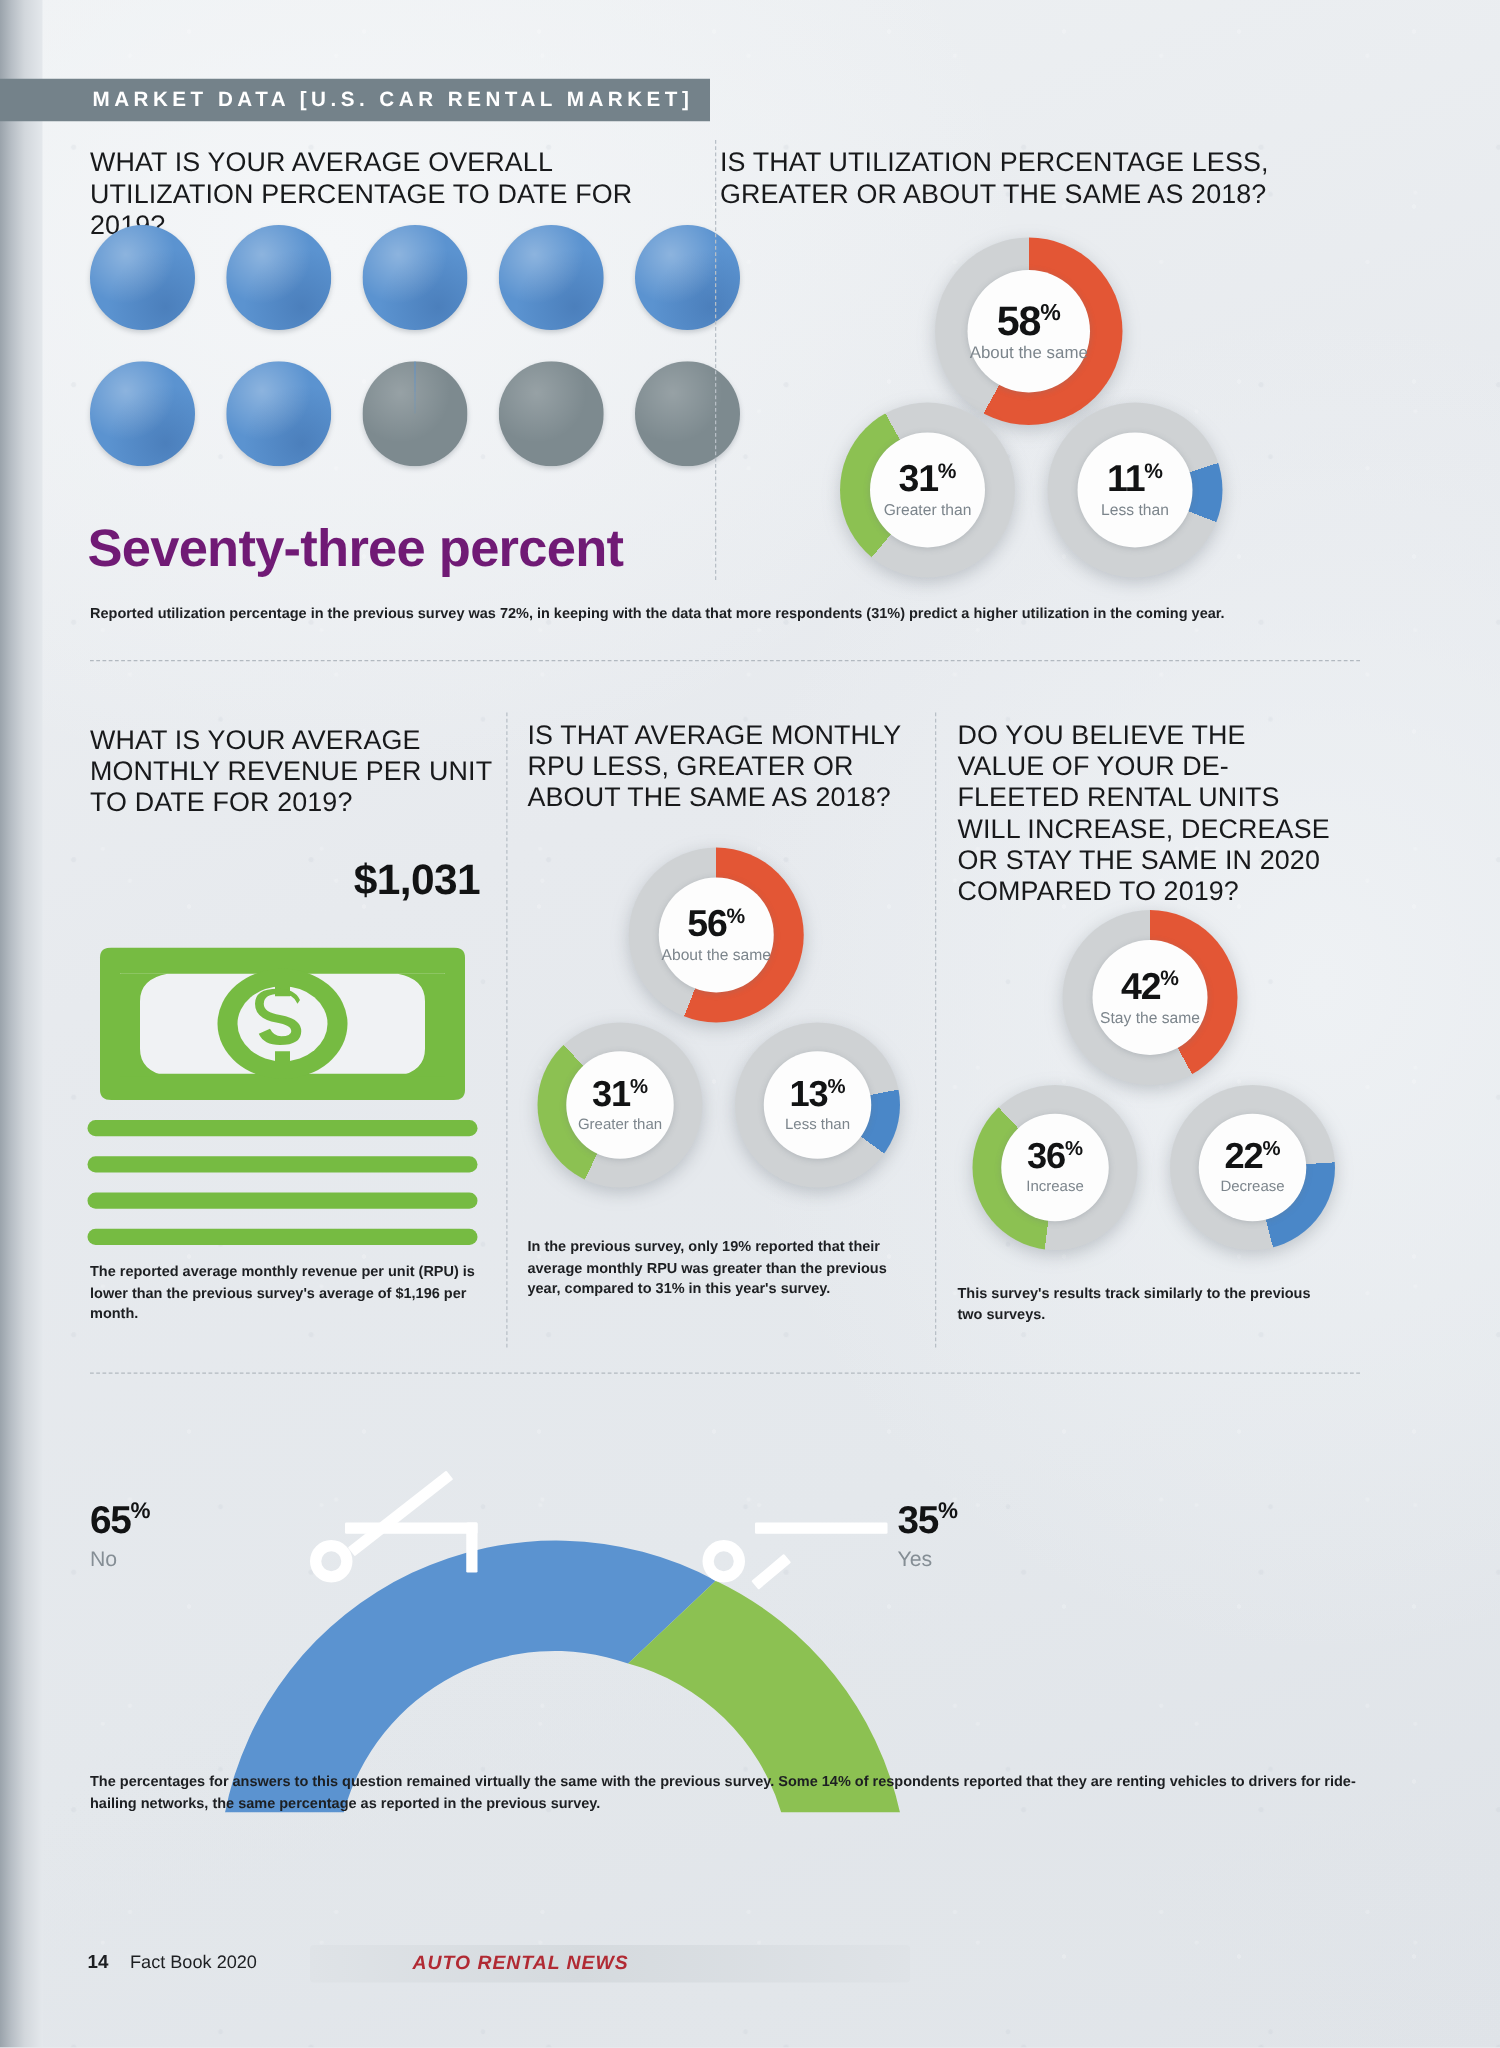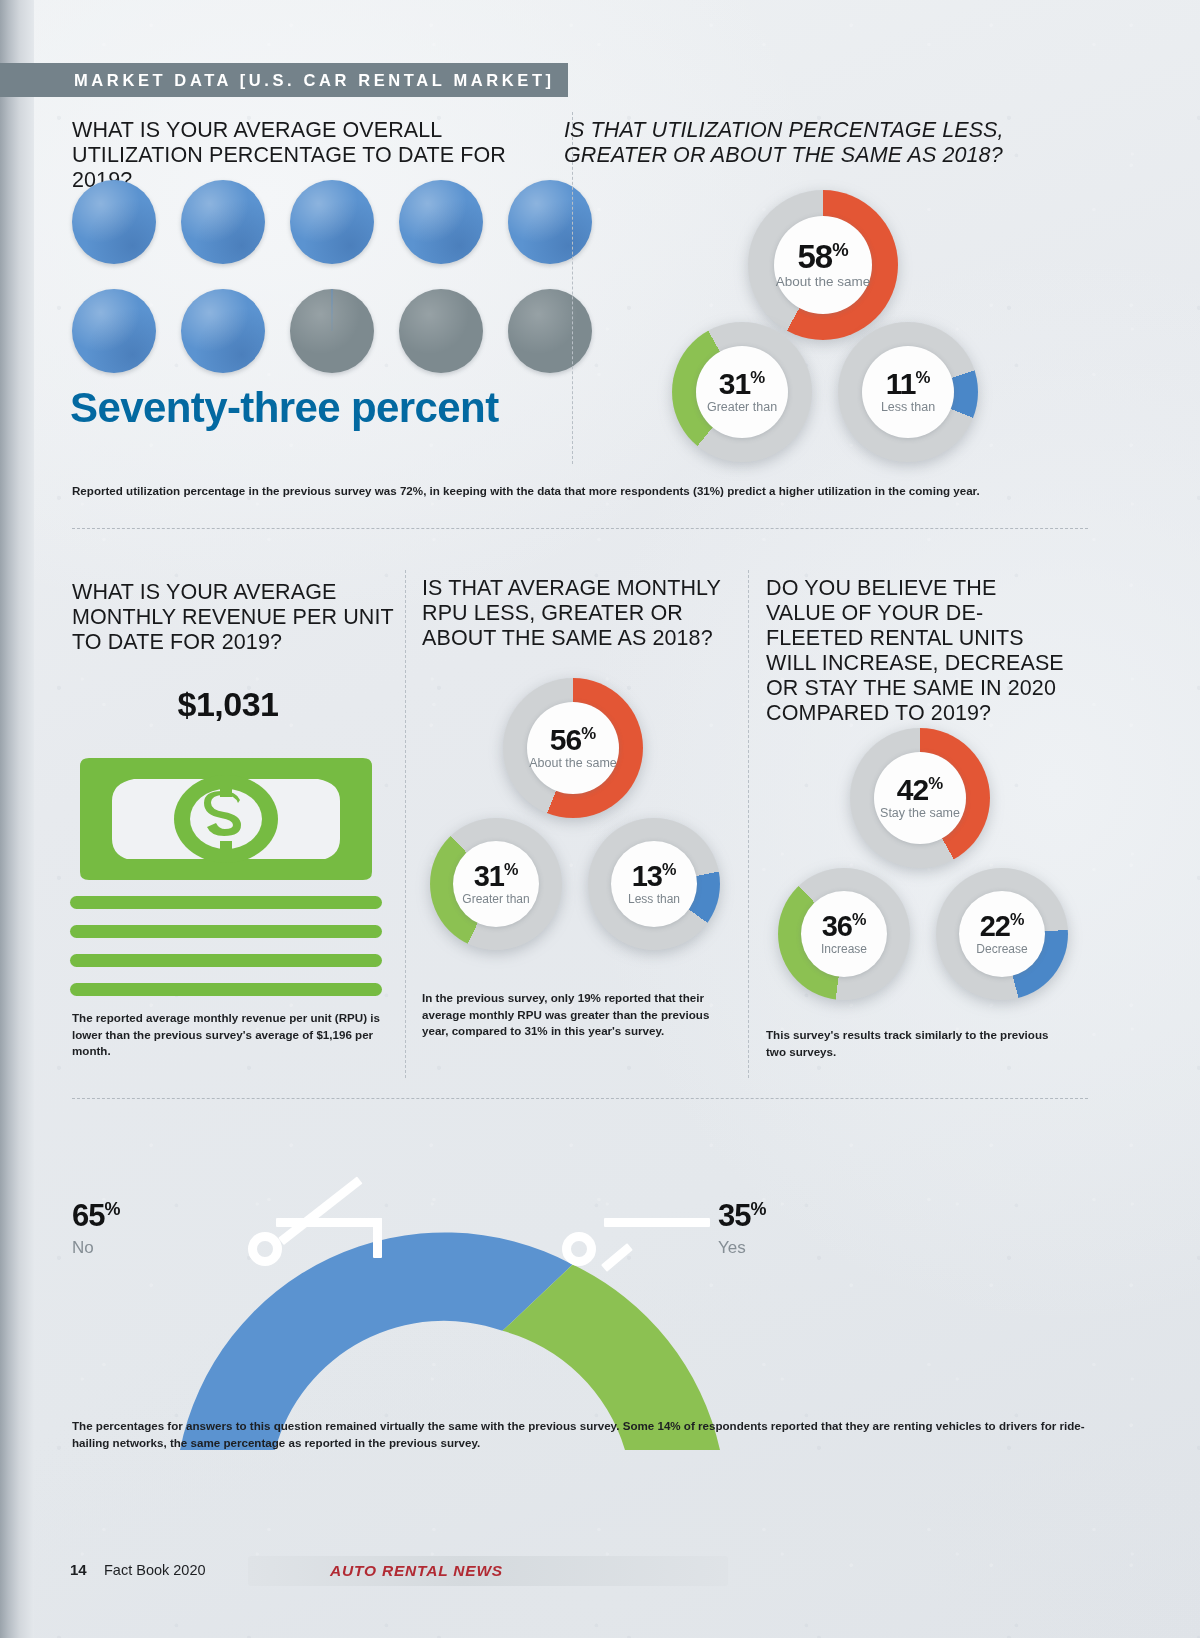--- a/index.html
+++ b/index.html
@@ -123,24 +123,24 @@
     position: absolute;
     left: 50%; top: 0;
     width: 5px; height: 50%;
     margin-left: -2.5px;
     background: #5b93d0;
     clip-path: polygon(42% 0, 58% 0, 52% 100%, 48% 100%);
   }
 
   #big-stat-word {
     position: absolute;
-    left: 70px; top: 384px;
+    left: 70px; top: 415px;
     font-size: 42px;
     font-weight: bold;
-    color: #0369a1;
+    color: #701a75;
     letter-spacing: -.6px;
   }
 
   
   .donut {
     position: absolute;
     border-radius: 50%;
     filter: drop-shadow(0 4px 7px rgba(90,100,110,.30));
   }
   .donut .hole {
@@ -289,21 +289,21 @@
       <div class="dot gray sliver"></div>
       <div class="dot gray"></div>
       <div class="dot gray"></div>
     </div>
   </div>
 
   <div id="big-stat-word">Seventy-three percent</div>
 
   <div class="vsep" style="left:572px;top:112px;height:352px;"></div>
 
-  <div class="q" style="position:absolute;left:564px;top:118px;width:490px;font-style:italic;">IS THAT UTILIZATION PERCENTAGE LESS, GREATER OR ABOUT THE SAME AS 2018?</div>
+  <div class="q" style="position:absolute;left:576px;top:118px;width:490px;">IS THAT UTILIZATION PERCENTAGE LESS, GREATER OR ABOUT THE SAME AS 2018?</div>
 
   <div class="donut d-lg" style="left:748px;top:190px;
        background:conic-gradient(#e35635 0 58%, #cfd2d4 58% 100%);">
     <div class="hole">
       <div class="pct">
         <span>58</span><sup>%</sup>
       </div>
       <div class="lbl">About the same</div>
     </div>
   </div>
@@ -327,21 +327,21 @@
       <div class="lbl">Less than</div>
     </div>
   </div>
 
   <div class="cap" style="position:absolute;left:72px;top:483px;width:1015px;">Reported utilization percentage in the previous survey was 72%, in keeping with the data that more respondents (31%) predict a higher utilization in the coming year.</div>
 
   <div class="hsep" style="left:72px;top:528px;width:1016px;"></div>
 
   <div class="q" style="position:absolute;left:72px;top:580px;width:330px;">WHAT IS YOUR AVERAGE MONTHLY REVENUE PER UNIT TO DATE FOR 2019?</div>
 
-  <div style="position:absolute;left:72px;top:685px;width:312px;text-align:center;
+  <div style="position:absolute;left:72px;top:685px;width:312px;text-align:right;
               font-size:34px;font-weight:bold;color:#121314;letter-spacing:-.5px;">$1,031</div>
 
   <div id="money-illustration">
     <svg class="bill" viewBox="0 0 312 122">
       <path fill="#76bb42" d="M10 8 q0-8 9-8 h274 q9 0 9 8 v106 q0 8-9 8 h-274 q-9 0-9-8 z"></path>
       <path fill="#f0f2f4" d="M26 21 q22 2 22 20 v40 q0 18-22 20 v-80 z
                                M286 21 q-22 2-22 20 v40 q0 18 22 20 v-80 z"></path>
       <rect x="26" y="21" width="260" height="80" fill="#f0f2f4"></rect>
       <path fill="#76bb42" d="M26 21 h38 q-22 4-22 22 v38 q0 18 22 22 h-38 z
                                M286 21 h-38 q22 4 22 22 v38 q0 18-22 22 h38 z"></path>

